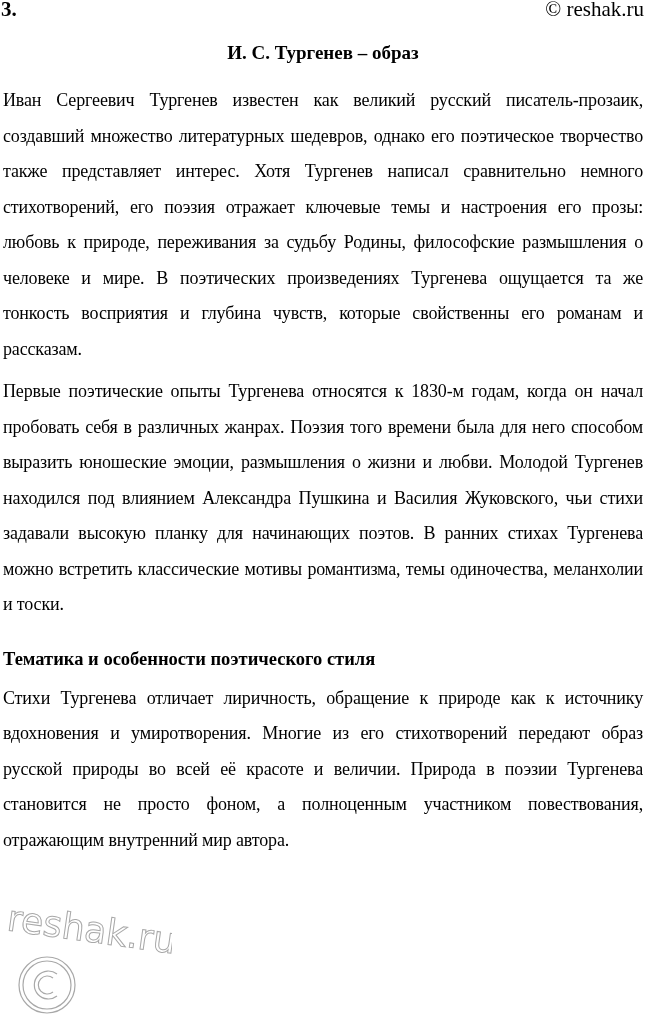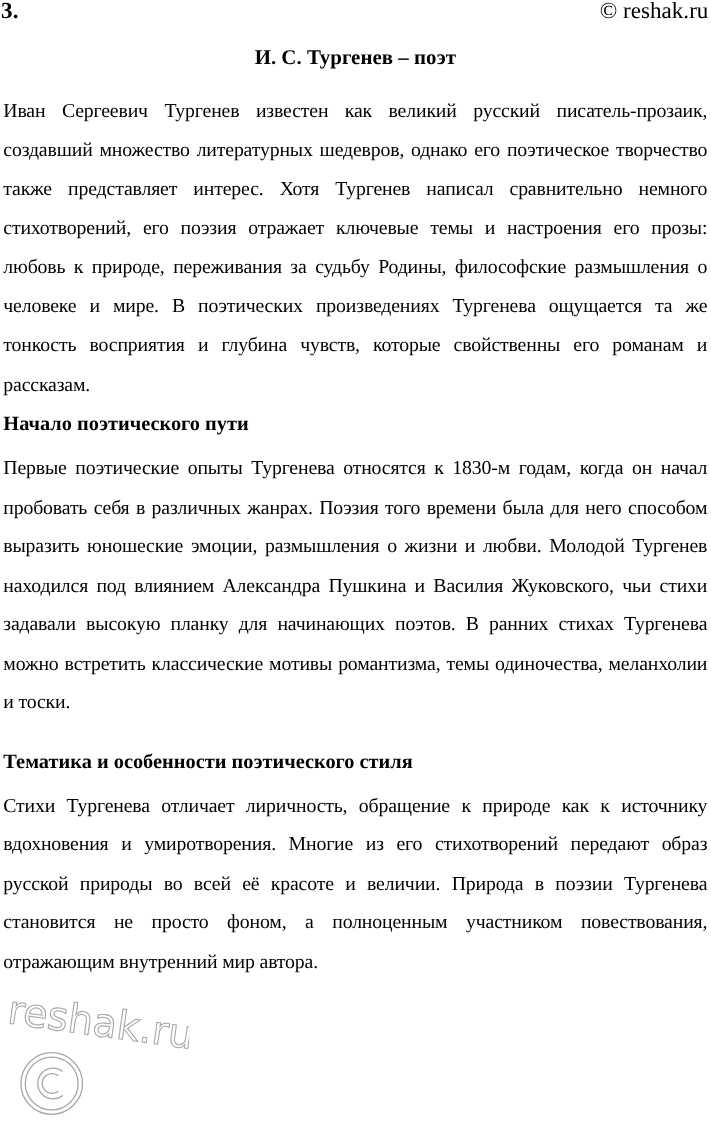--- a/index.html
+++ b/index.html
@@ -90,26 +90,25 @@
 </head>
 <body>
 
 <div class="page">
 
   <div class="top-bar">
     <span class="task-number">3.</span>
     <span class="copyright">© reshak.ru</span>
   </div>
 
-  <div class="title">И. С. Тургенев – поэт</div>
+  <div class="title">И. С. Тургенев – образ</div>
 
   <div class="content">
     <p class="para" id="p1">Иван Сергеевич Тургенев известен как великий русский писатель-прозаик, создавший множество литературных шедевров, однако его поэтическое творчество также представляет интерес. Хотя Тургенев написал сравнительно немного стихотворений, его поэзия отражает ключевые темы и настроения его прозы: любовь к природе, переживания за судьбу Родины, философские размышления о человеке и мире. В поэтических произведениях Тургенева ощущается та же тонкость восприятия и глубина чувств, которые свойственны его романам и рассказам.</p>
 
-    <p class="heading" id="h1">Начало поэтического пути</p>
     <p class="para" id="p2">Первые поэтические опыты Тургенева относятся к 1830-м годам, когда он начал пробовать себя в различных жанрах. Поэзия того времени была для него способом выразить юношеские эмоции, размышления о жизни и любви. Молодой Тургенев находился под влиянием Александра Пушкина и Василия Жуковского, чьи стихи задавали высокую планку для начинающих поэтов. В ранних стихах Тургенева можно встретить классические мотивы романтизма, темы одиночества, меланхолии и тоски.</p>
 
     <p class="heading" id="h2">Тематика и особенности поэтического стиля</p>
     <p class="para" id="p3">Стихи Тургенева отличает лиричность, обращение к природе как к источнику вдохновения и умиротворения. Многие из его стихотворений передают образ русской природы во всей её красоте и величии. Природа в поэзии Тургенева становится не просто фоном, а полноценным участником повествования, отражающим внутренний мир автора.</p>
   </div>
 
   <div class="watermark">
     <svg width="170" height="127" viewBox="0 0 170 127">
       <g fill="none" stroke="#a8a8a8" stroke-width="1.2">
         <text x="4" y="30" font-family="DejaVu Sans, sans-serif" font-size="36" fill="#ffffff" stroke="#a8a8a8" stroke-width="1" transform="rotate(8 4 30)">reshak.ru</text>

